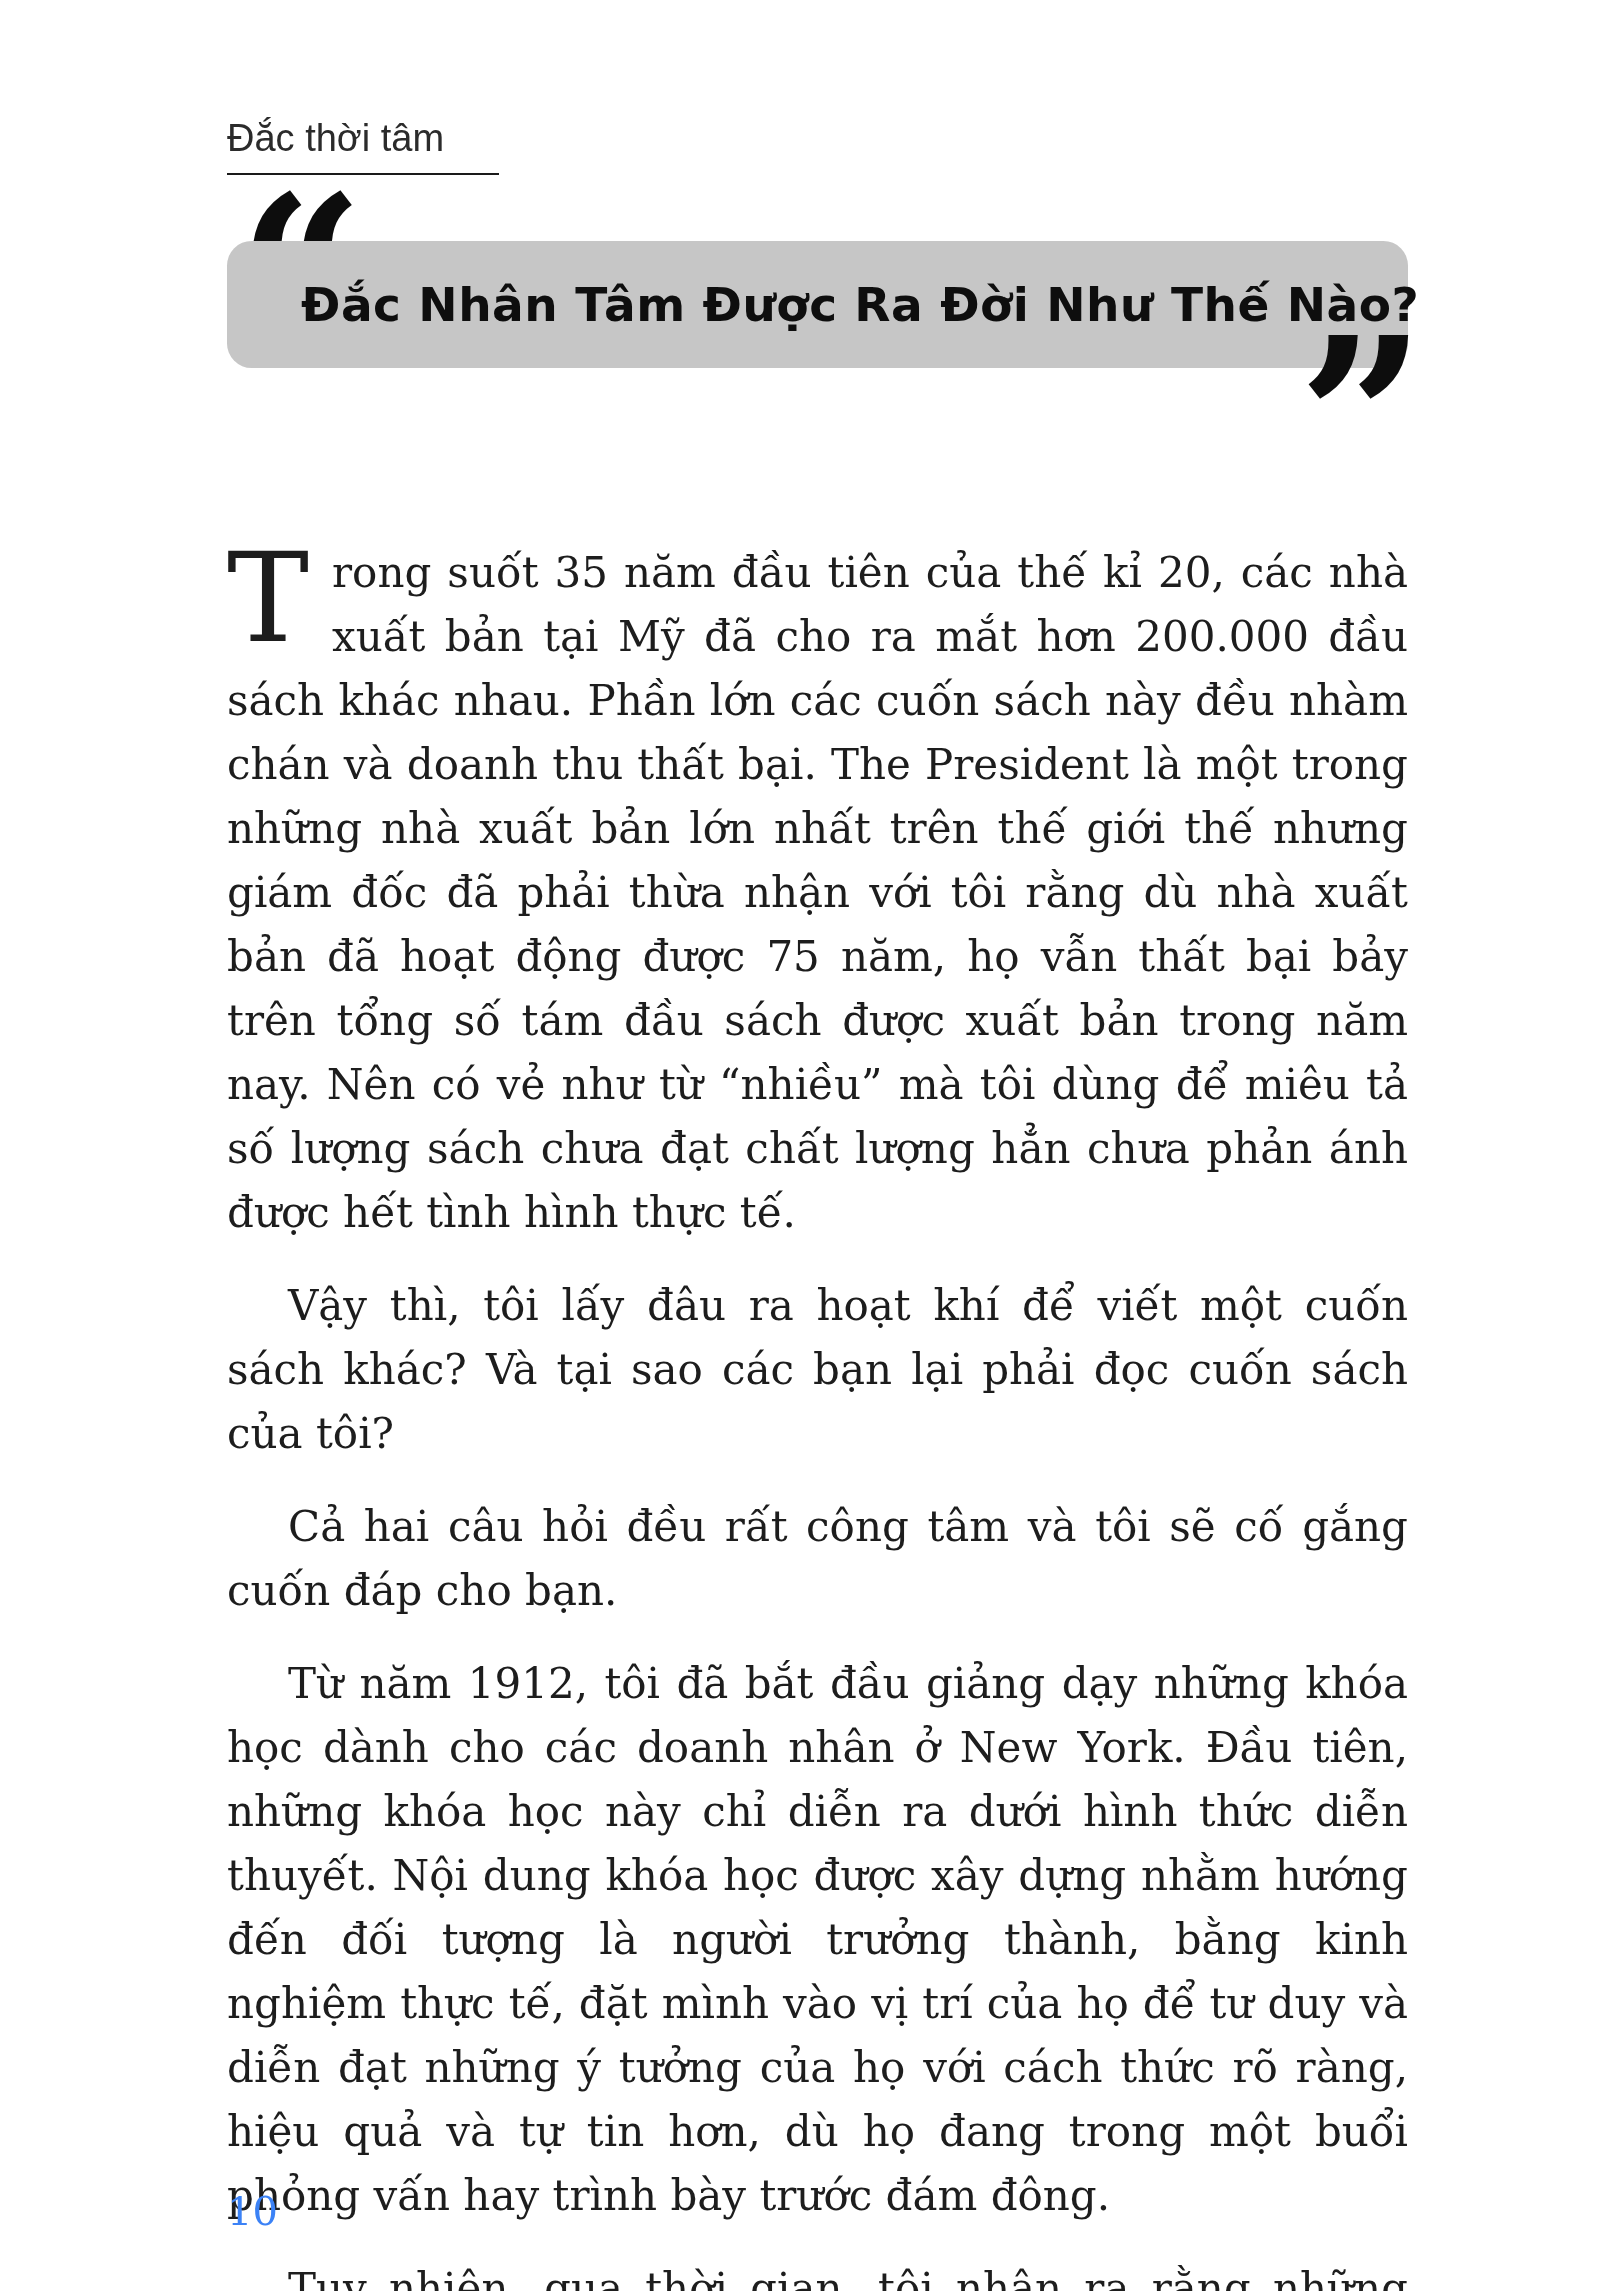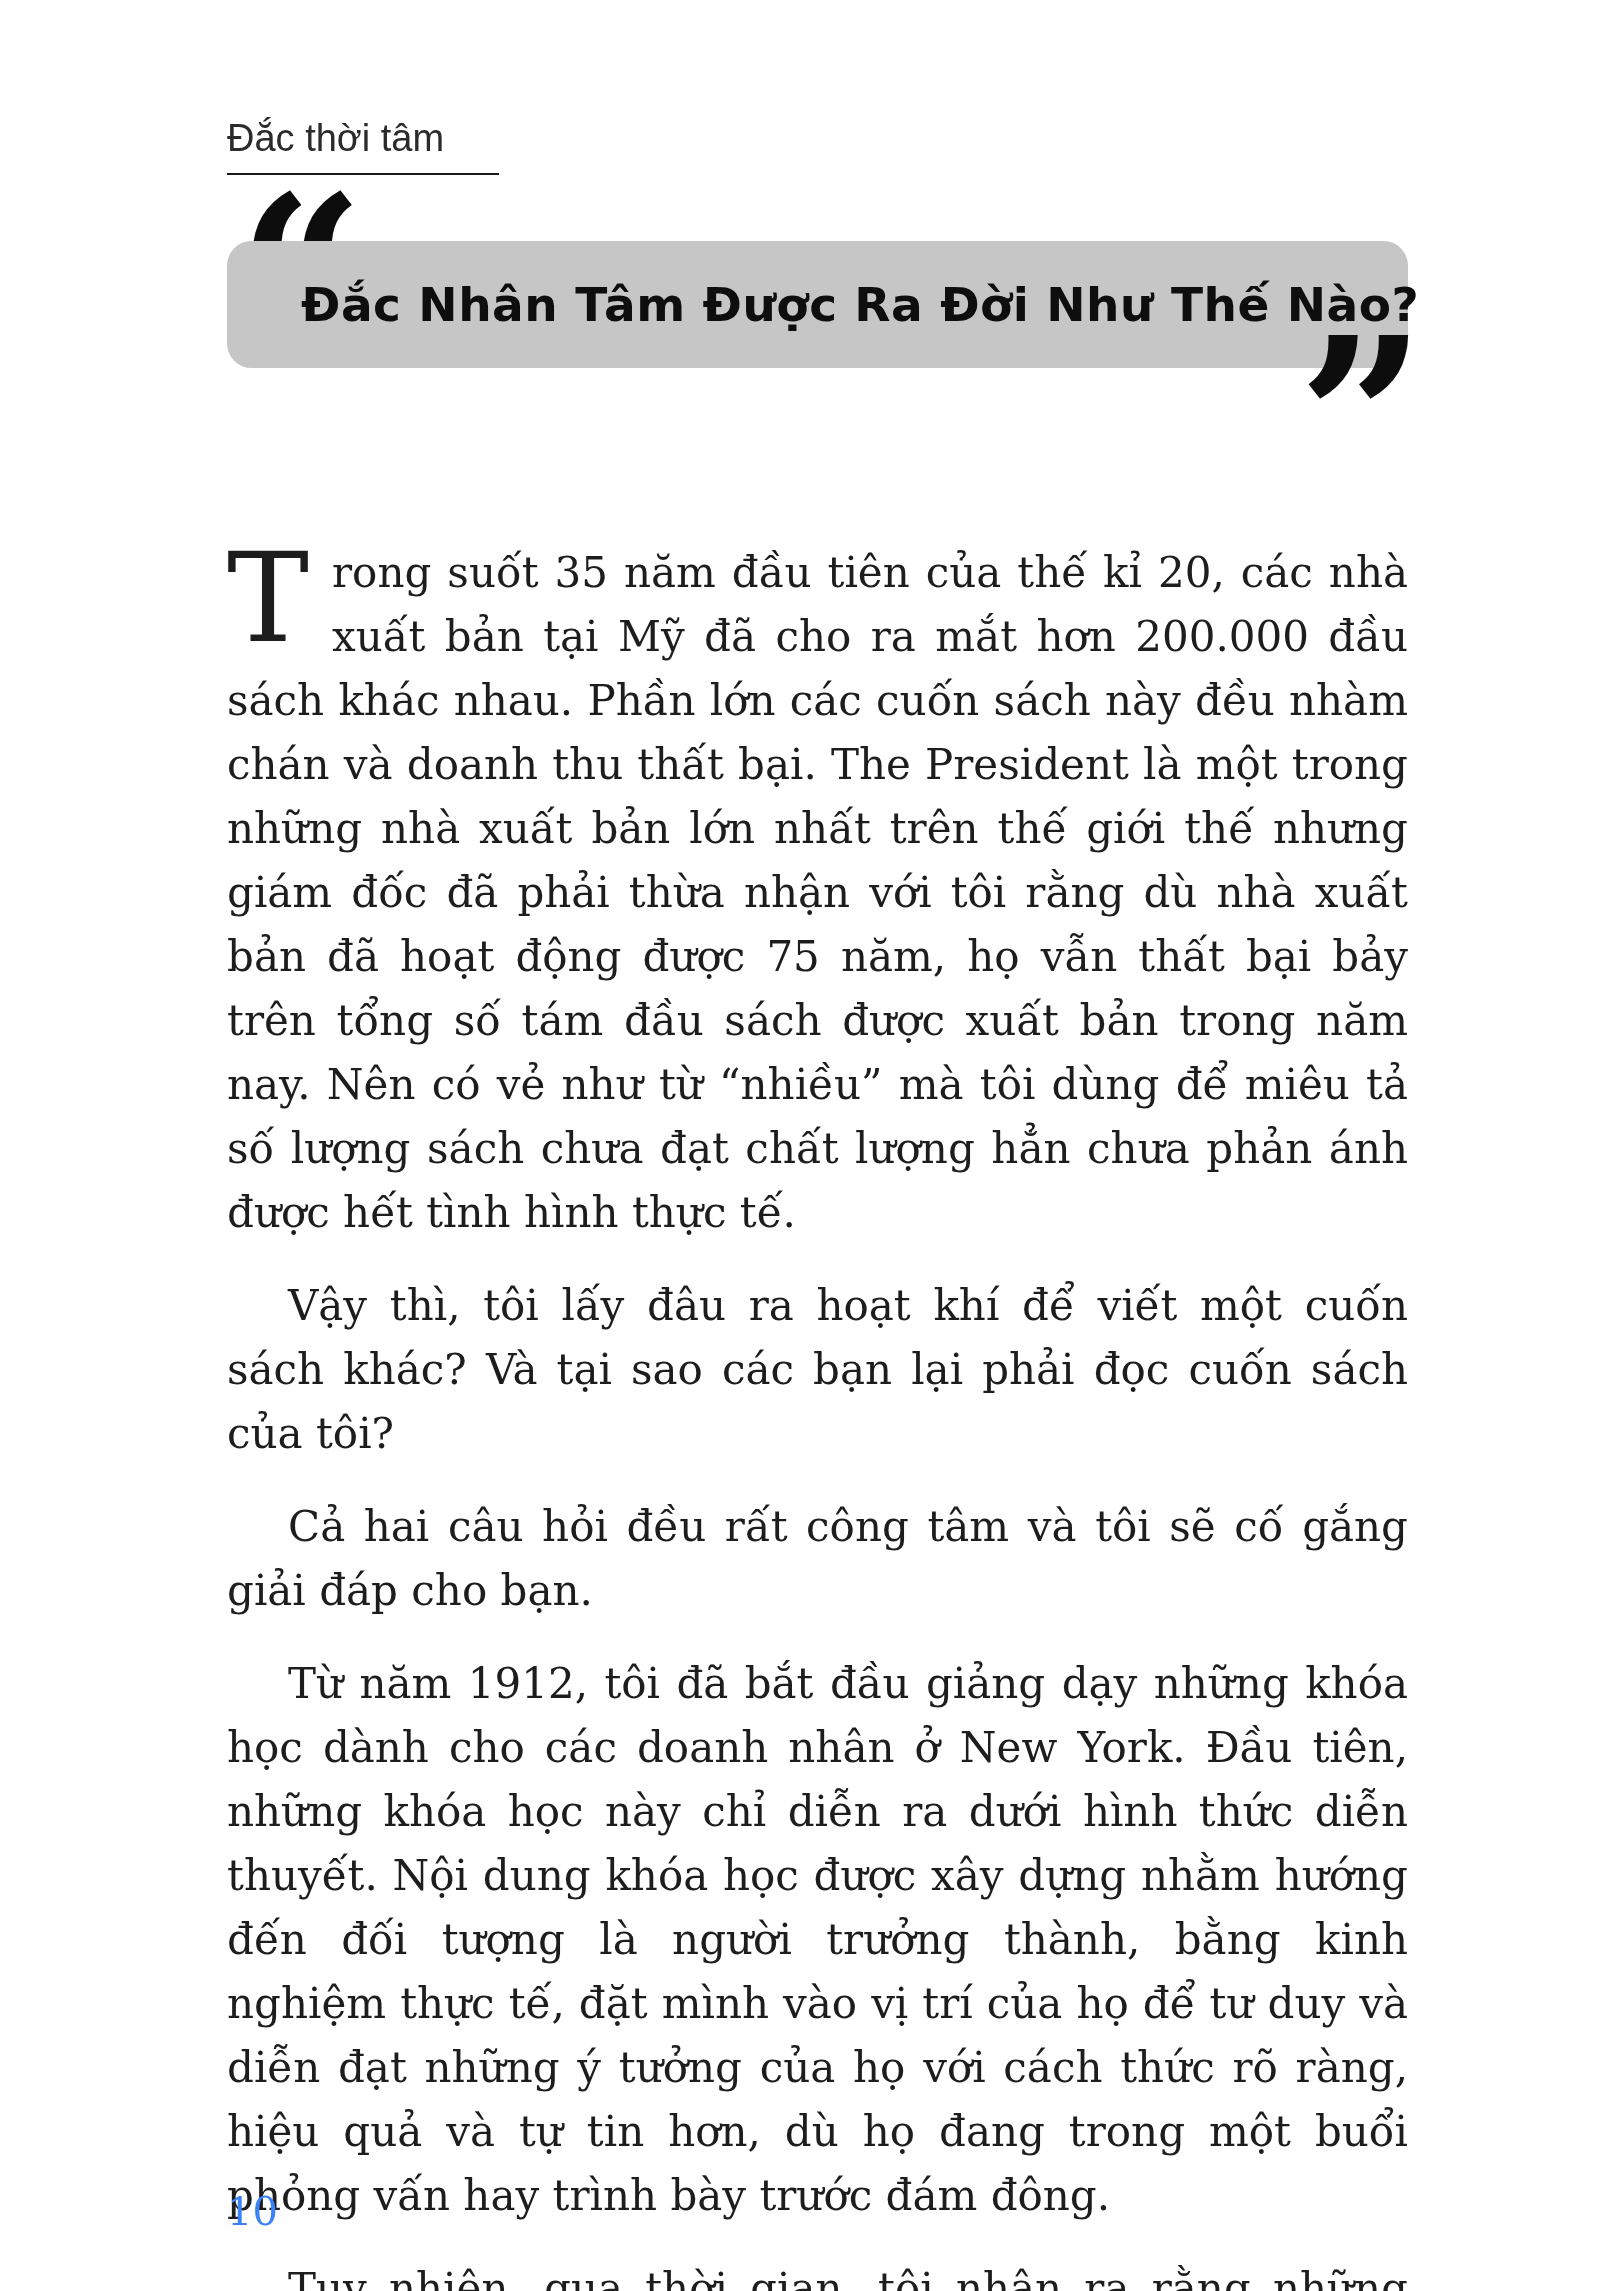--- a/index.html
+++ b/index.html
@@ -107,21 +107,21 @@
     <span class="chapter-title">Đắc Nhân Tâm Được Ra Đời Như Thế Nào?</span>
   </div>
 
   <span class="quote-mark close-quote">”</span>
 
   <div class="body-text">
     <p>
       <span class="drop-cap">T</span><span>rong suốt 35 năm đầu tiên của thế kỉ 20, các nhà xuất bản tại Mỹ đã cho ra mắt hơn 200.000 đầu sách khác nhau. Phần lớn các cuốn sách này đều nhàm chán và doanh thu thất bại. The President là một trong những nhà xuất bản lớn nhất trên thế giới thế nhưng giám đốc đã phải thừa nhận với tôi rằng dù nhà xuất bản đã hoạt động được 75 năm, họ vẫn thất bại bảy trên tổng số tám đầu sách được xuất bản trong năm nay. Nên có vẻ như từ “nhiều” mà tôi dùng để miêu tả số lượng sách chưa đạt chất lượng hẳn chưa phản ánh được hết tình hình thực tế.</span>
     </p>
     <p class="indent">Vậy thì, tôi lấy đâu ra hoạt khí để viết một cuốn sách khác? Và tại sao các bạn lại phải đọc cuốn sách của tôi?</p>
-    <p class="indent">Cả hai câu hỏi đều rất công tâm và tôi sẽ cố gắng giải đáp cho bạn.</p>
+    <p class="indent">Cả hai câu hỏi đều rất công tâm và tôi sẽ cố gắng cuốn đáp cho bạn.</p>
     <p class="indent">Từ năm 1912, tôi đã bắt đầu giảng dạy những khóa học dành cho các doanh nhân ở New York. Đầu tiên, những khóa học này chỉ diễn ra dưới hình thức diễn thuyết. Nội dung khóa học được xây dựng nhằm hướng đến đối tượng là người trưởng thành, bằng kinh nghiệm thực tế, đặt mình vào vị trí của họ để tư duy và diễn đạt những ý tưởng của họ với cách thức rõ ràng, hiệu quả và tự tin hơn, dù họ đang trong một buổi phỏng vấn hay trình bày trước đám đông.</p>
     <p class="indent">Tuy nhiên, qua thời gian, tôi nhận ra rằng những học viên của mình cần được đào tạo không chỉ về cách nói chuyện thu hút mà</p>
   </div>
 
   <div class="page-number">10</div>
 
 </div>
 
 
 </body></html>

